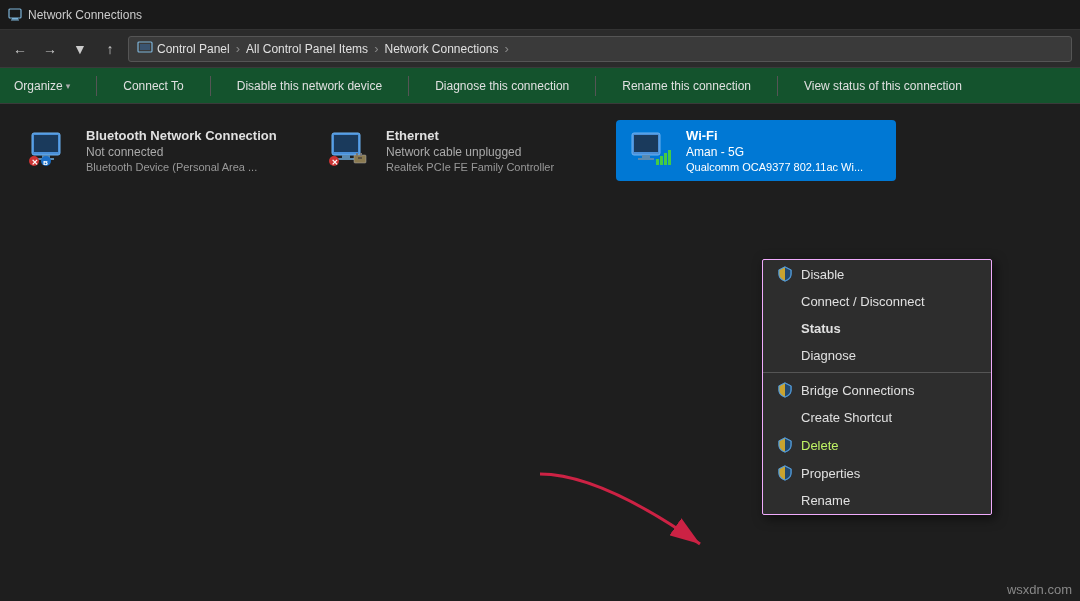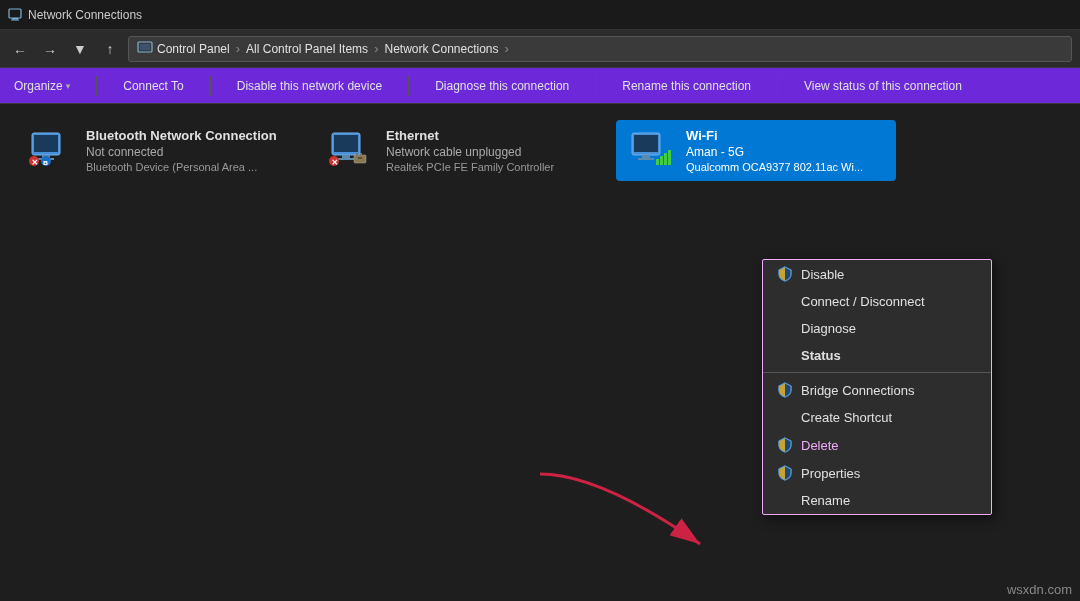--- a/index.html
+++ b/index.html
@@ -75,21 +75,21 @@
       margin: 0 2px;
     }
     .breadcrumb-item {
       color: #e0e0e0;
       font-size: 12px;
     }
 
     
     .toolbar {
       height: 36px;
-      background: #6d28d9;
+      background: #14532d;
       display: flex;
       align-items: center;
       padding: 0 4px;
       border-bottom: 1px solid #3a3a3a;
       gap: 12px;
     }
     .toolbar-btn {
       height: 28px;
       padding: 0 10px;
       background: transparent;
@@ -194,21 +194,21 @@
 
     .ctx-item {
       padding: 6px 14px;
       cursor: pointer;
       display: flex;
       align-items: center;
       gap: 8px;
       font-size: 13px;
       color: #e0e0e0;
     }
-    .ctx-item.disabled { color: #f0abfc; cursor: default; }
+    .ctx-item.disabled { color: #bef264; cursor: default; }
     .ctx-item.bold { font-weight: 700; }
     .ctx-separator {
       height: 1px;
       background: #555;
       margin: 3px 0;
     }
     .ctx-shield {
       width: 16px;
       height: 16px;
       flex-shrink: 0;
@@ -378,27 +378,27 @@
         <path d="M8 1 L14 4 L14 8 C14 11.5 11 14 8 15" fill="#1a5a9a" opacity="0.6"></path>
         <path d="M8 1 L2 4 L2 8 C2 11.5 5 14 8 15" fill="#f0c030" opacity="0.8"></path>
         <path d="M8 1 L14 4 L14 8 C14 11.5 11 14 8 15 C5 14 2 11.5 2 8 L2 4 Z" fill="none" stroke="#5599cc" stroke-width="1"></path>
       </svg>
           <span>Disable</span>
         </div>
         <div class="ctx-item">
           <span style="width: 16px; display: inline-block;"></span>
           <span>Connect / Disconnect</span>
         </div>
-        <div class="ctx-item">
-          <span style="width: 16px; display: inline-block;"></span>
-          <span>Diagnose</span>
-        </div>
         <div class="ctx-item bold">
           <span style="width: 16px; display: inline-block;"></span>
           <span>Status</span>
+        </div>
+        <div class="ctx-item">
+          <span style="width: 16px; display: inline-block;"></span>
+          <span>Diagnose</span>
         </div>
         <div class="ctx-separator"></div>
         <div class="ctx-item">
           <svg width="16" height="16" viewBox="0 0 16 16" class="ctx-shield">
         <path d="M8 1 L14 4 L14 8 C14 11.5 11 14 8 15 C5 14 2 11.5 2 8 L2 4 Z" fill="none" stroke="#4a90d9" stroke-width="1.2"></path>
         <path d="M8 1 L14 4 L14 8 C14 11.5 11 14 8 15" fill="#1a5a9a" opacity="0.6"></path>
         <path d="M8 1 L2 4 L2 8 C2 11.5 5 14 8 15" fill="#f0c030" opacity="0.8"></path>
         <path d="M8 1 L14 4 L14 8 C14 11.5 11 14 8 15 C5 14 2 11.5 2 8 L2 4 Z" fill="none" stroke="#5599cc" stroke-width="1"></path>
       </svg>
           <span>Bridge Connections</span>

